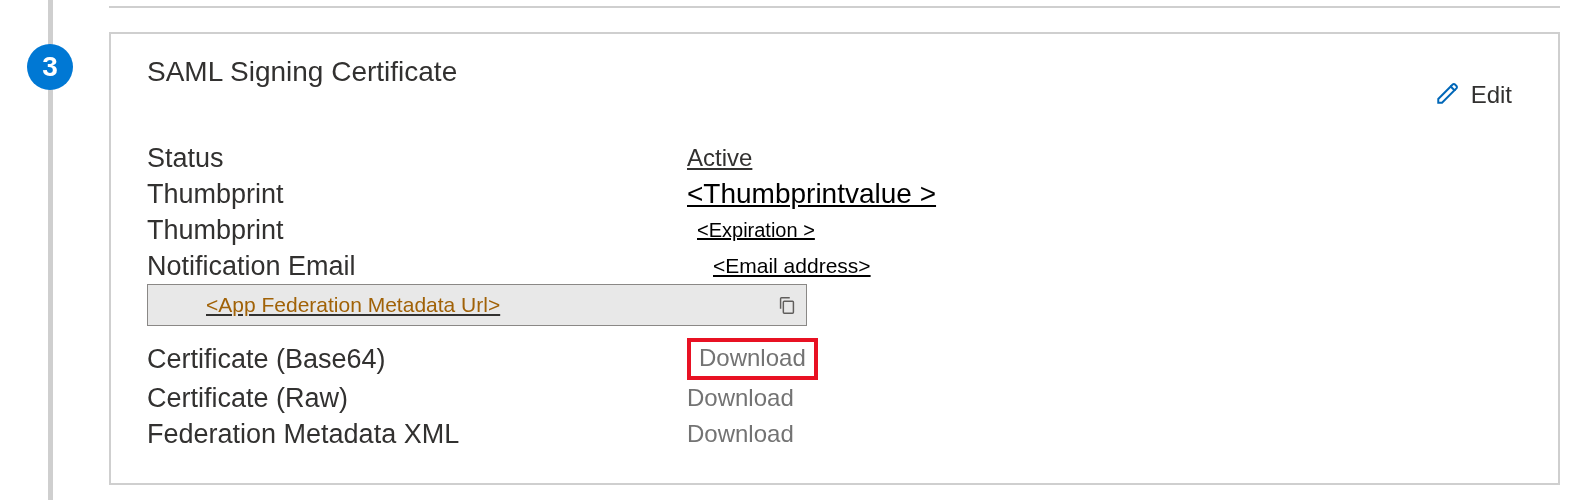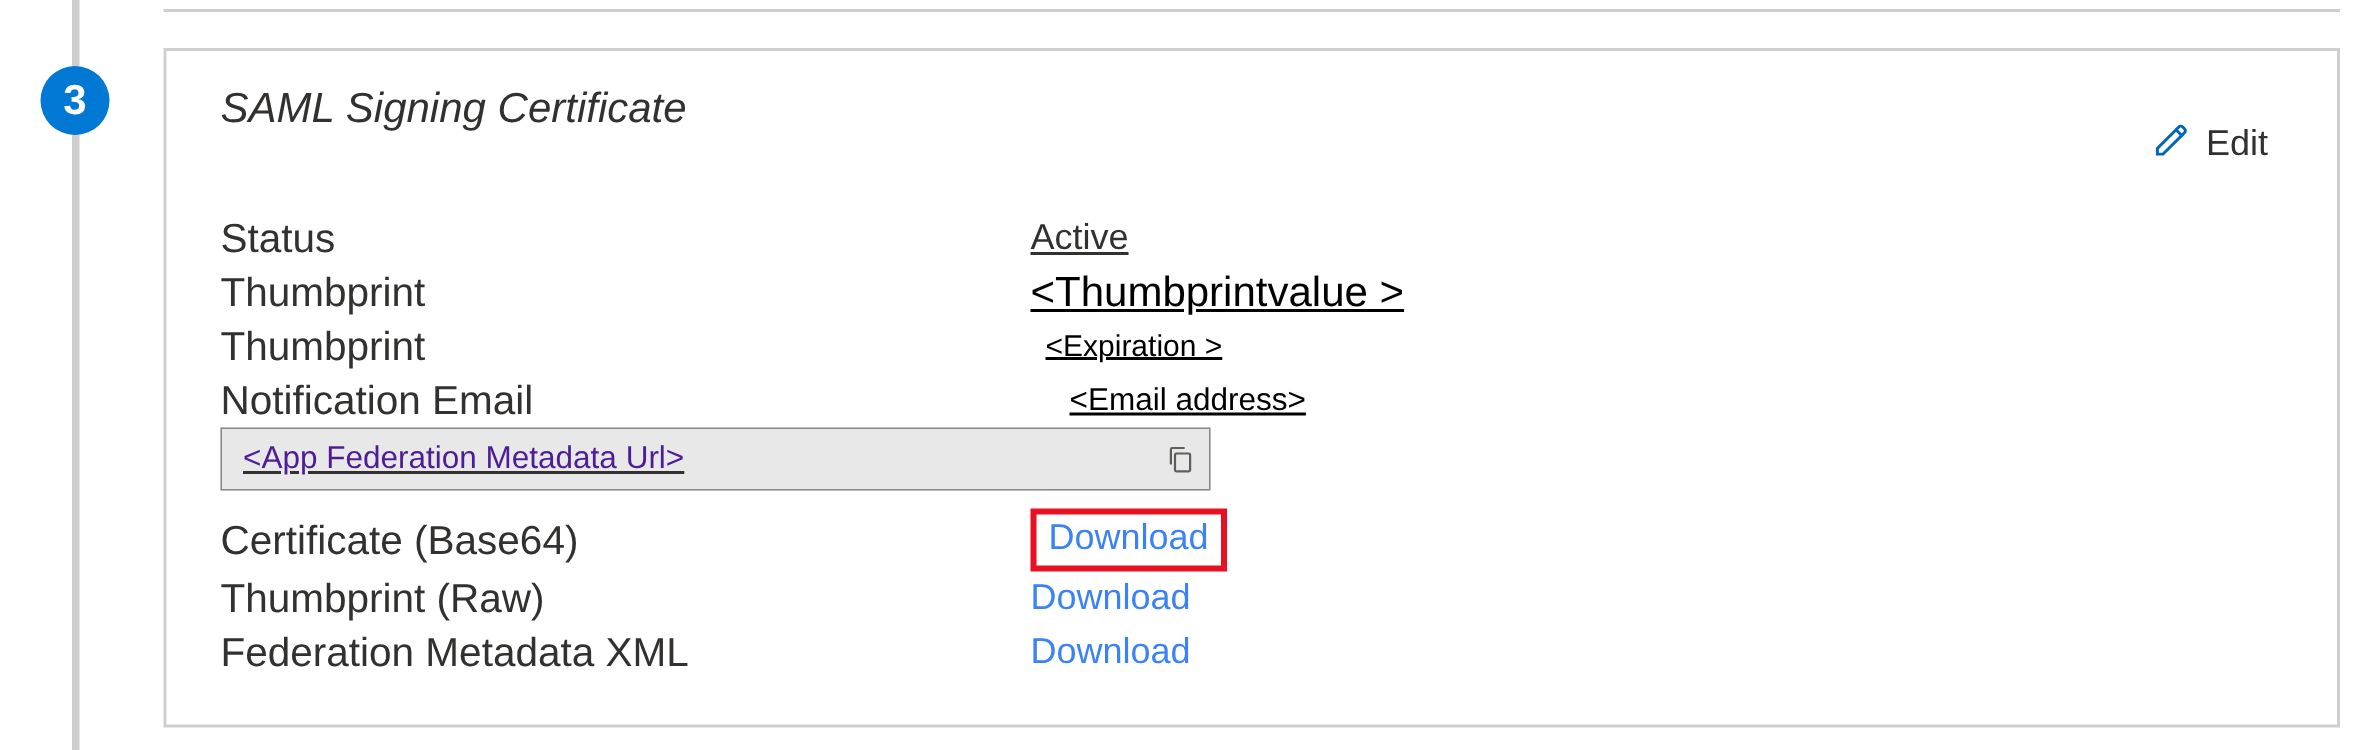--- a/index.html
+++ b/index.html
@@ -61,21 +61,20 @@
   }
   .card-header {
     display: flex;
     justify-content: space-between;
     align-items: flex-start;
   }
   .card-title {
     font-size: 28px;
     font-weight: 400;
     color: #323130;
-    font-style: italic;
   }
   .edit-btn {
     display: flex;
     align-items: center;
     gap: 10px;
     cursor: pointer;
     margin-top: 24px;
     margin-right: 10px;
   }
   .edit-btn svg { width: 26px; height: 26px; }
@@ -107,32 +106,33 @@
     align-items: center;
     border: 1px solid #8a8886;
     background: #e8e8e8;
     height: 42px;
     width: 660px;
     padding: 0 8px 0 14px;
   }
   .url-text {
     flex: 1;
     font-size: 21px;
-    color: #4c1d95;
+    color: #a16207;
     white-space: nowrap;
     overflow: hidden;
+    margin-left: 44px;
   }
   .copy-icon {
     width: 22px;
     height: 22px;
     flex-shrink: 0;
     cursor: pointer;
   }
   .link {
-    color: #3b82f6;
+    color: #737373;
     font-size: 24px;
     cursor: pointer;
     display: inline-block;
   }
   .highlight-box {
     border: 4px solid #e81123;
     padding: 2px 8px 4px 8px;
     display: inline-block;
   }
   .gap-row { height: 12px; }
@@ -203,21 +203,21 @@
       <div class="row">
         <div class="label-col">Certificate (Base64)</div>
         <div class="value-col">
           <span class="highlight-box">
             <span class="link">Download</span>
           </span>
         </div>
       </div>
 
       <div class="row">
-        <div class="label-col">Thumbprint (Raw)</div>
+        <div class="label-col">Certificate (Raw)</div>
         <div class="value-col">
           <span class="link">Download</span>
         </div>
       </div>
 
       <div class="row">
         <div class="label-col">Federation Metadata XML</div>
         <div class="value-col">
           <span class="link">Download</span>
         </div>

